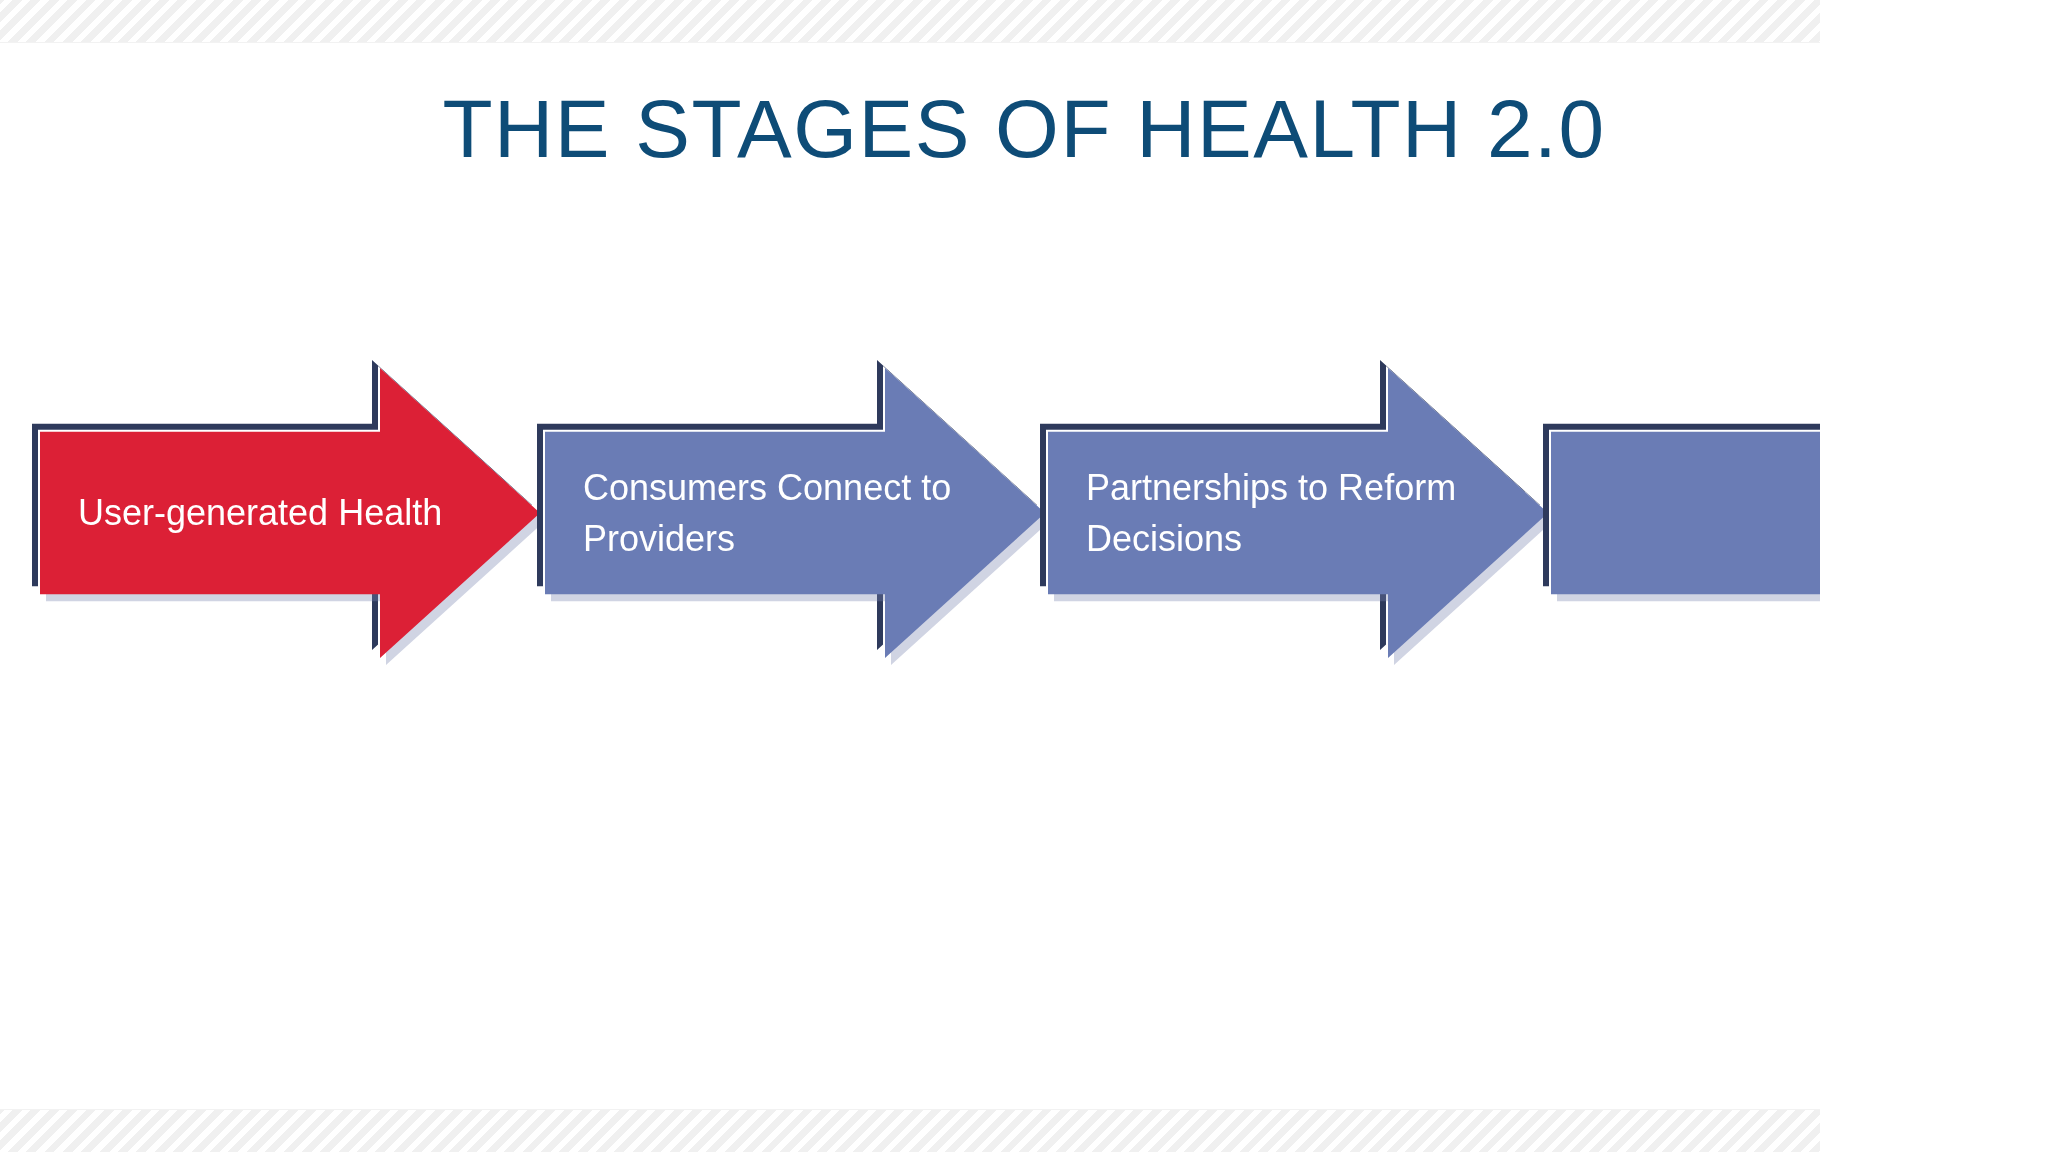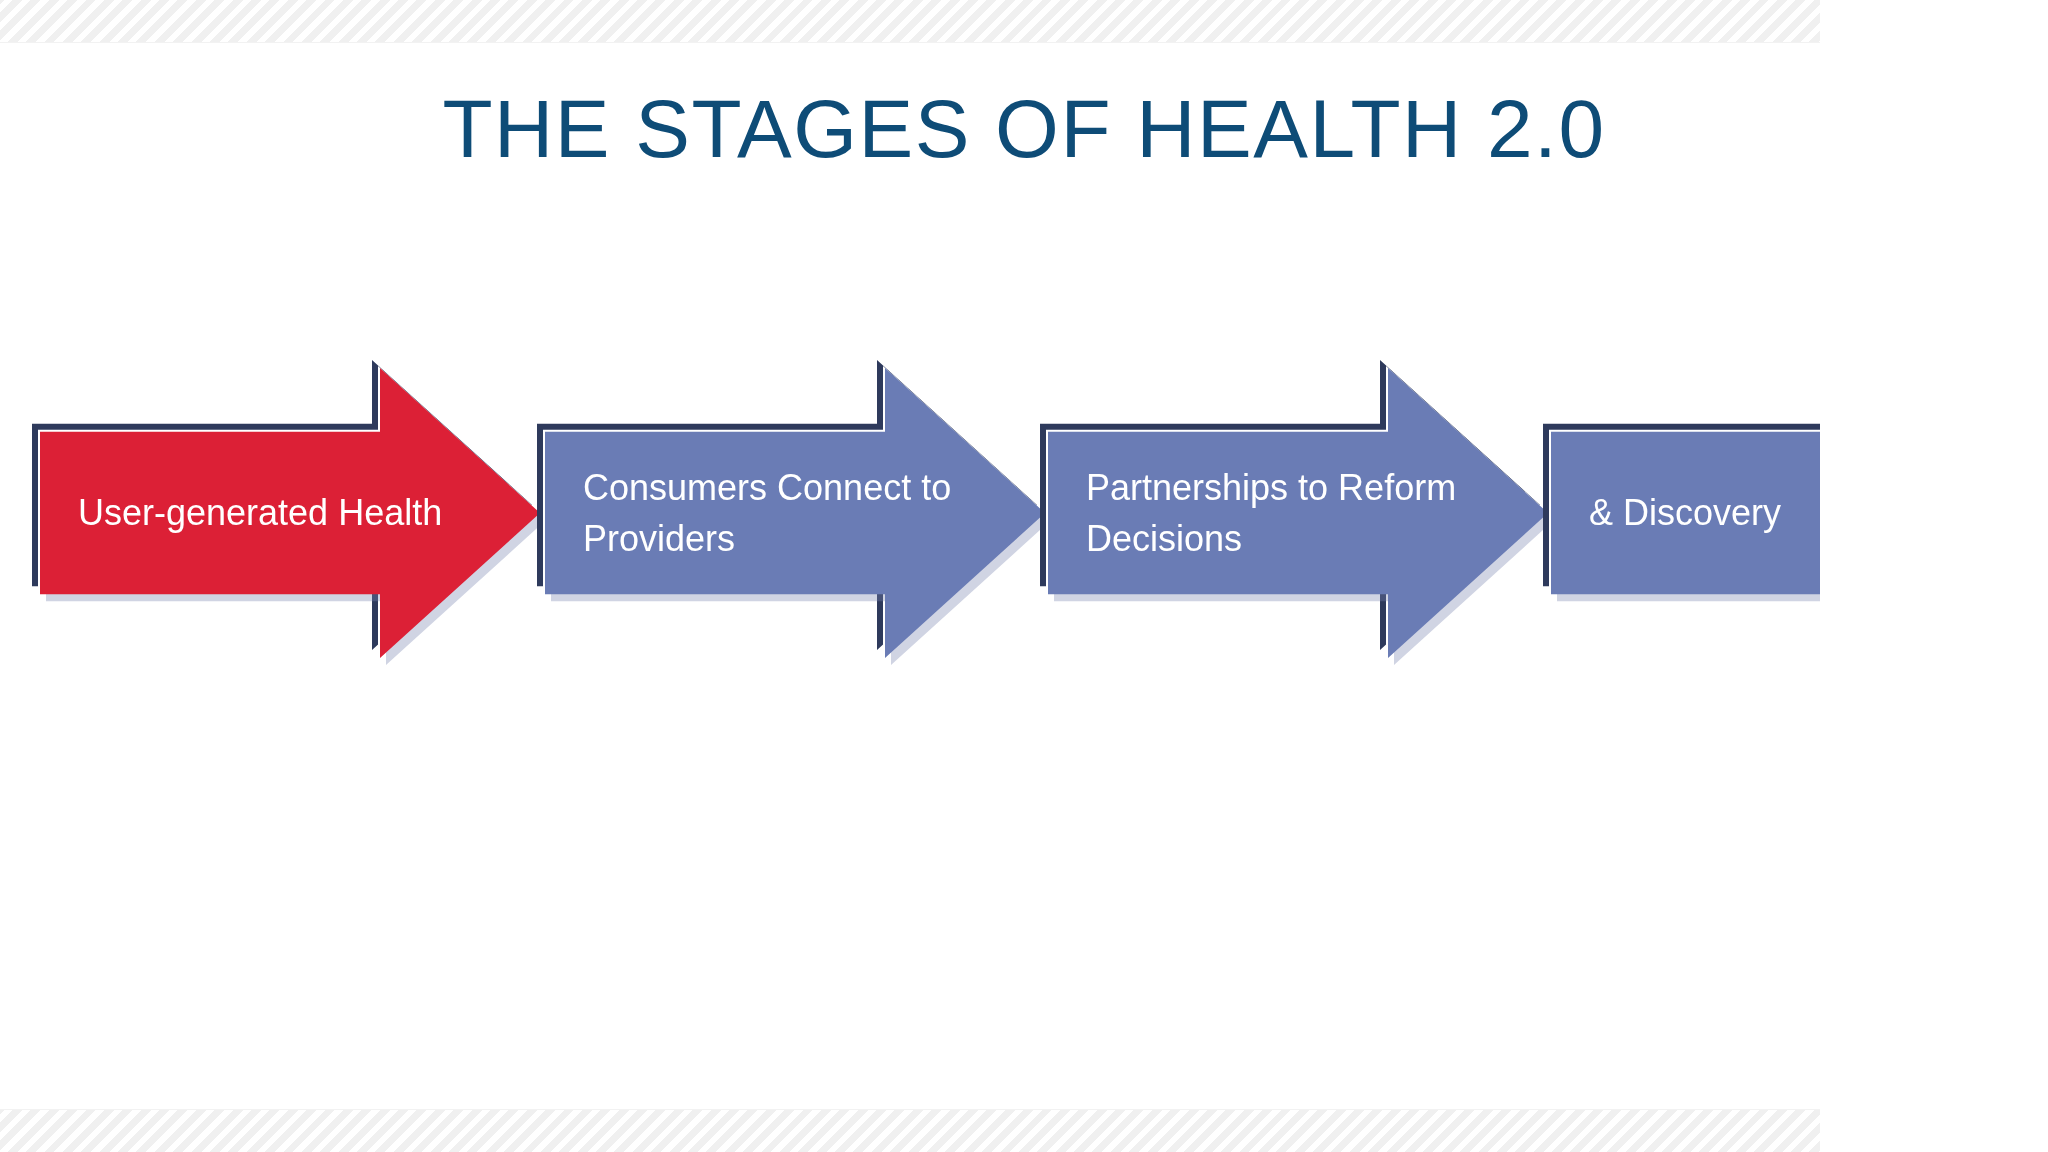--- a/index.html
+++ b/index.html
@@ -184,21 +184,20 @@
         <span class="ln">Decisions</span>
       </div>
     </div>
 
     <div class="arrow-stage" style="left: 1551px;">
       <div class="arrow-layer arrow-outline" style="background: rgb(46, 58, 92);"></div>
       <div class="arrow-layer arrow-white"></div>
       <div class="arrow-layer arrow-shadow"></div>
       <div class="arrow-layer arrow-fill" style="background: rgb(106, 124, 181);"></div>
       <div class="arrow-label">
-        <span class="ln">&amp; Discovery</span>
       </div>
     </div>
 
   </div>
 
   <div class="band-edge band-edge-bottom"></div>
   <div class="hatch-band hatch-bottom"></div>
 
 </div>
 

